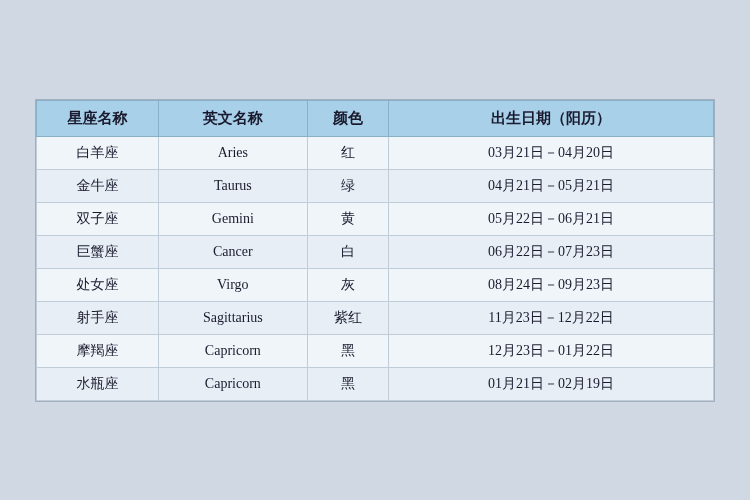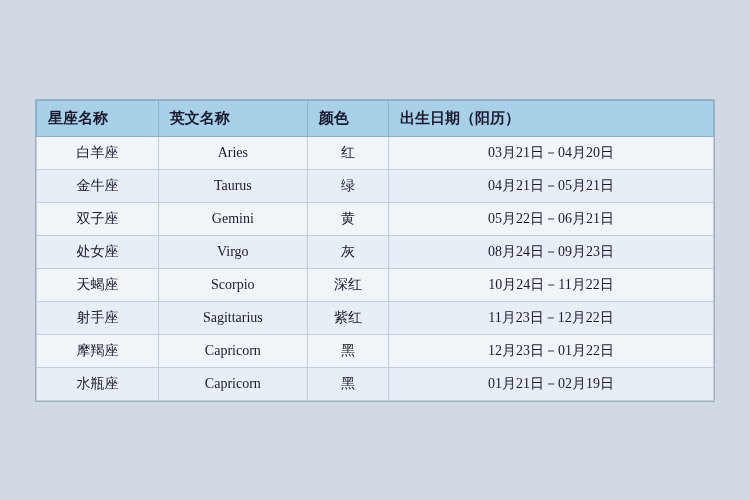--- a/index.html
+++ b/index.html
@@ -29,21 +29,21 @@
       border-collapse: collapse;
     }
 
     thead tr {
       background-color: #a8d0e8;
     }
 
     thead th {
       border: 1px solid #8ab0c8;
       padding: 8px 11px;
-      text-align: left;
+      text-align: center;
       font-size: 15px;
       font-weight: bold;
       color: #1a1a2e;
     }
 
     tbody tr {
       background-color: #f0f5fa;
     }
 
     tbody tr:nth-child(even) {
@@ -89,30 +89,30 @@
           <td>绿</td>
           <td>04月21日－05月21日</td>
         </tr>
         <tr>
           <td>双子座</td>
           <td>Gemini</td>
           <td>黄</td>
           <td>05月22日－06月21日</td>
         </tr>
         <tr>
+          <td>巨蟹座</td>
+          <td>Cancer</td>
+          <td>白</td>
+          <td>06月22日－07月23日</td>
+        </tr>
+        <tr>
           <td>处女座</td>
           <td>Virgo</td>
           <td>灰</td>
           <td>08月24日－09月23日</td>
-        </tr>
-        <tr>
-          <td>天蝎座</td>
-          <td>Scorpio</td>
-          <td>深红</td>
-          <td>10月24日－11月22日</td>
         </tr>
         <tr>
           <td>射手座</td>
           <td>Sagittarius</td>
           <td>紫红</td>
           <td>11月23日－12月22日</td>
         </tr>
         <tr>
           <td>摩羯座</td>
           <td>Capricorn</td>

